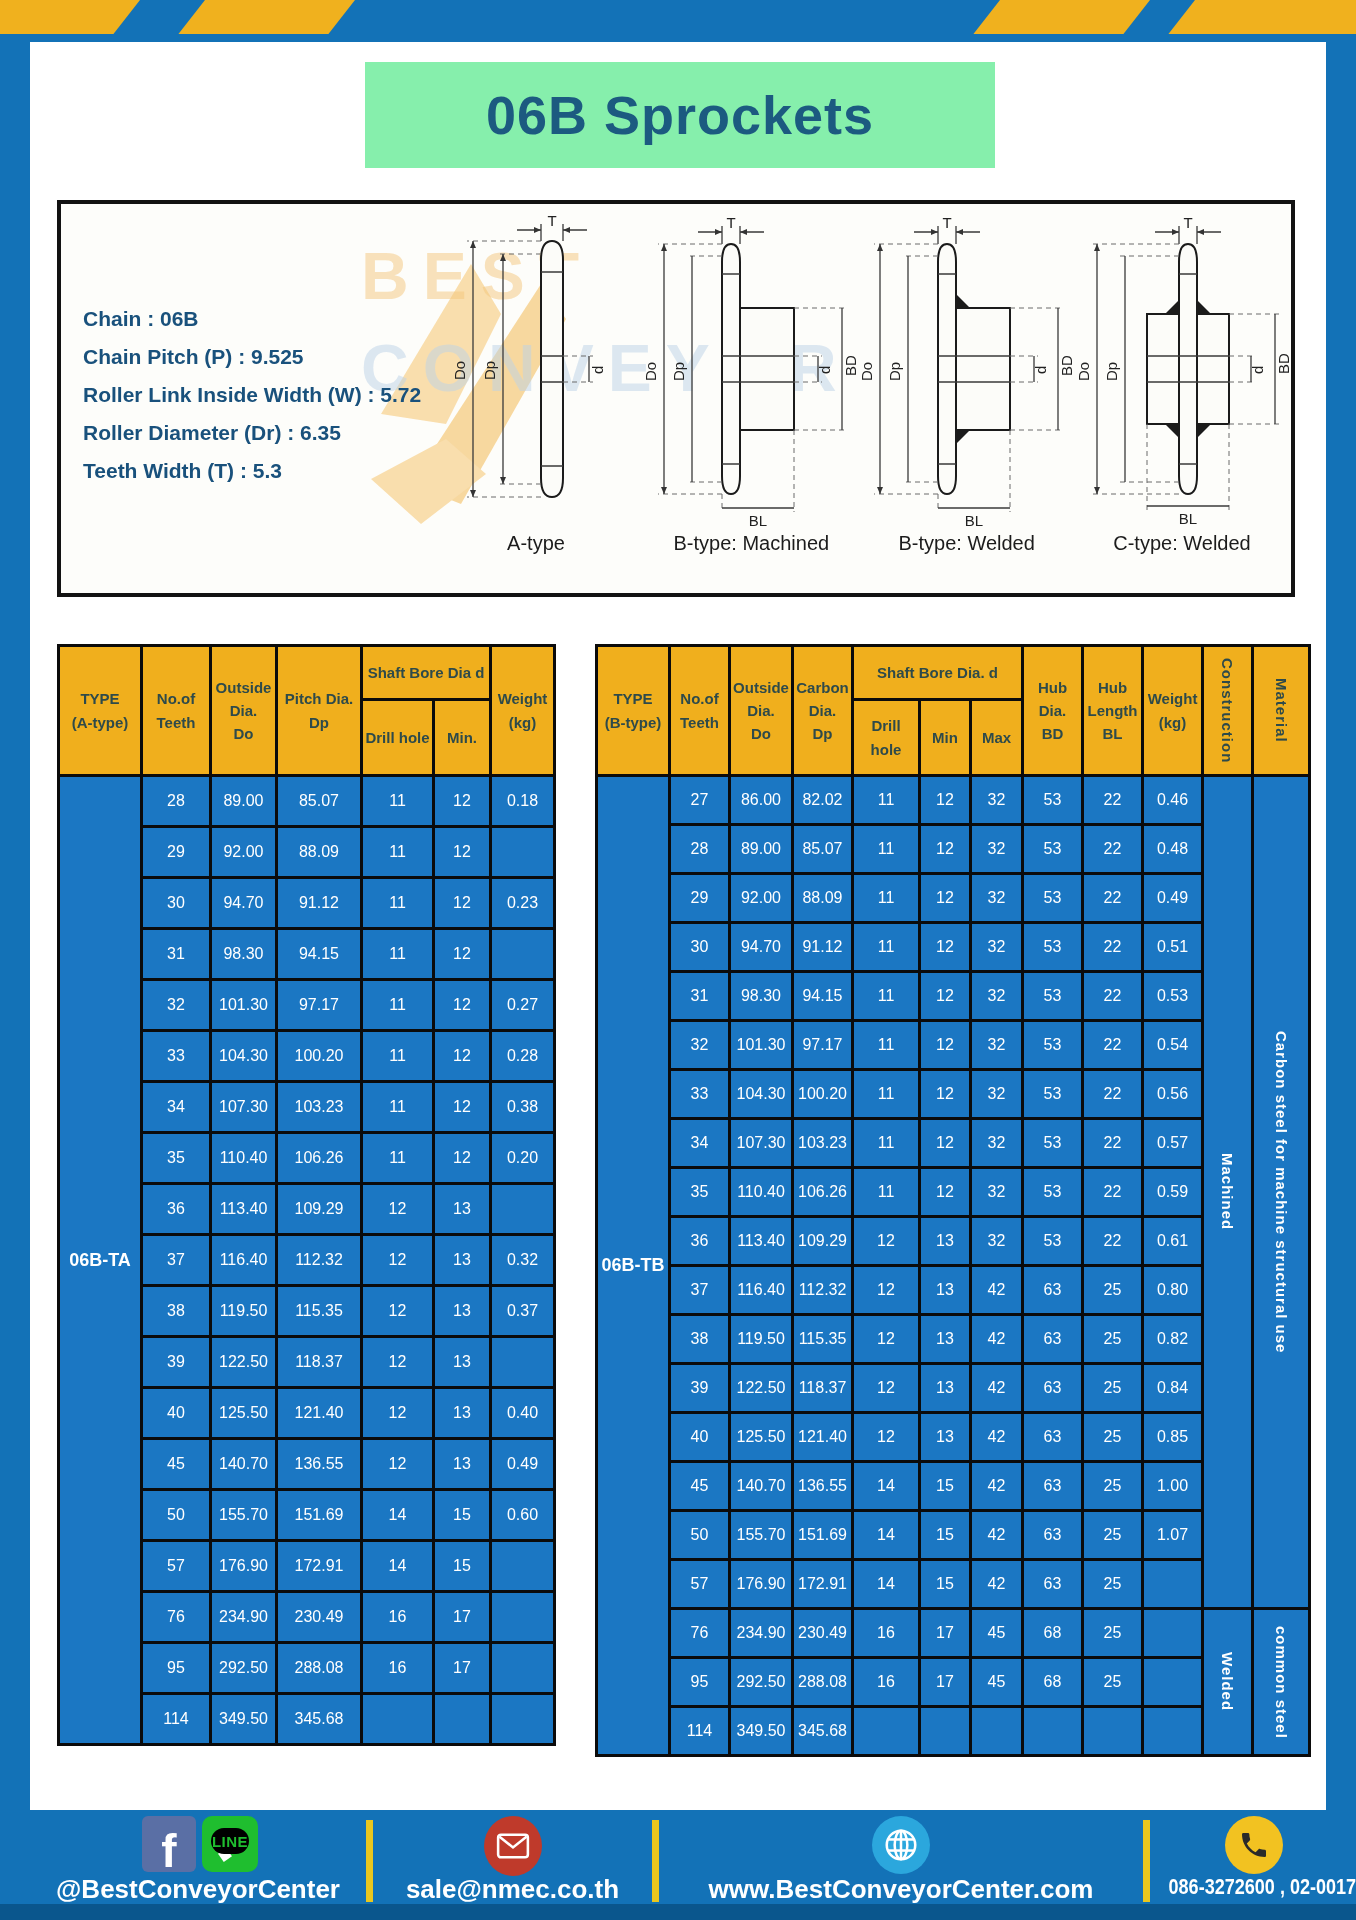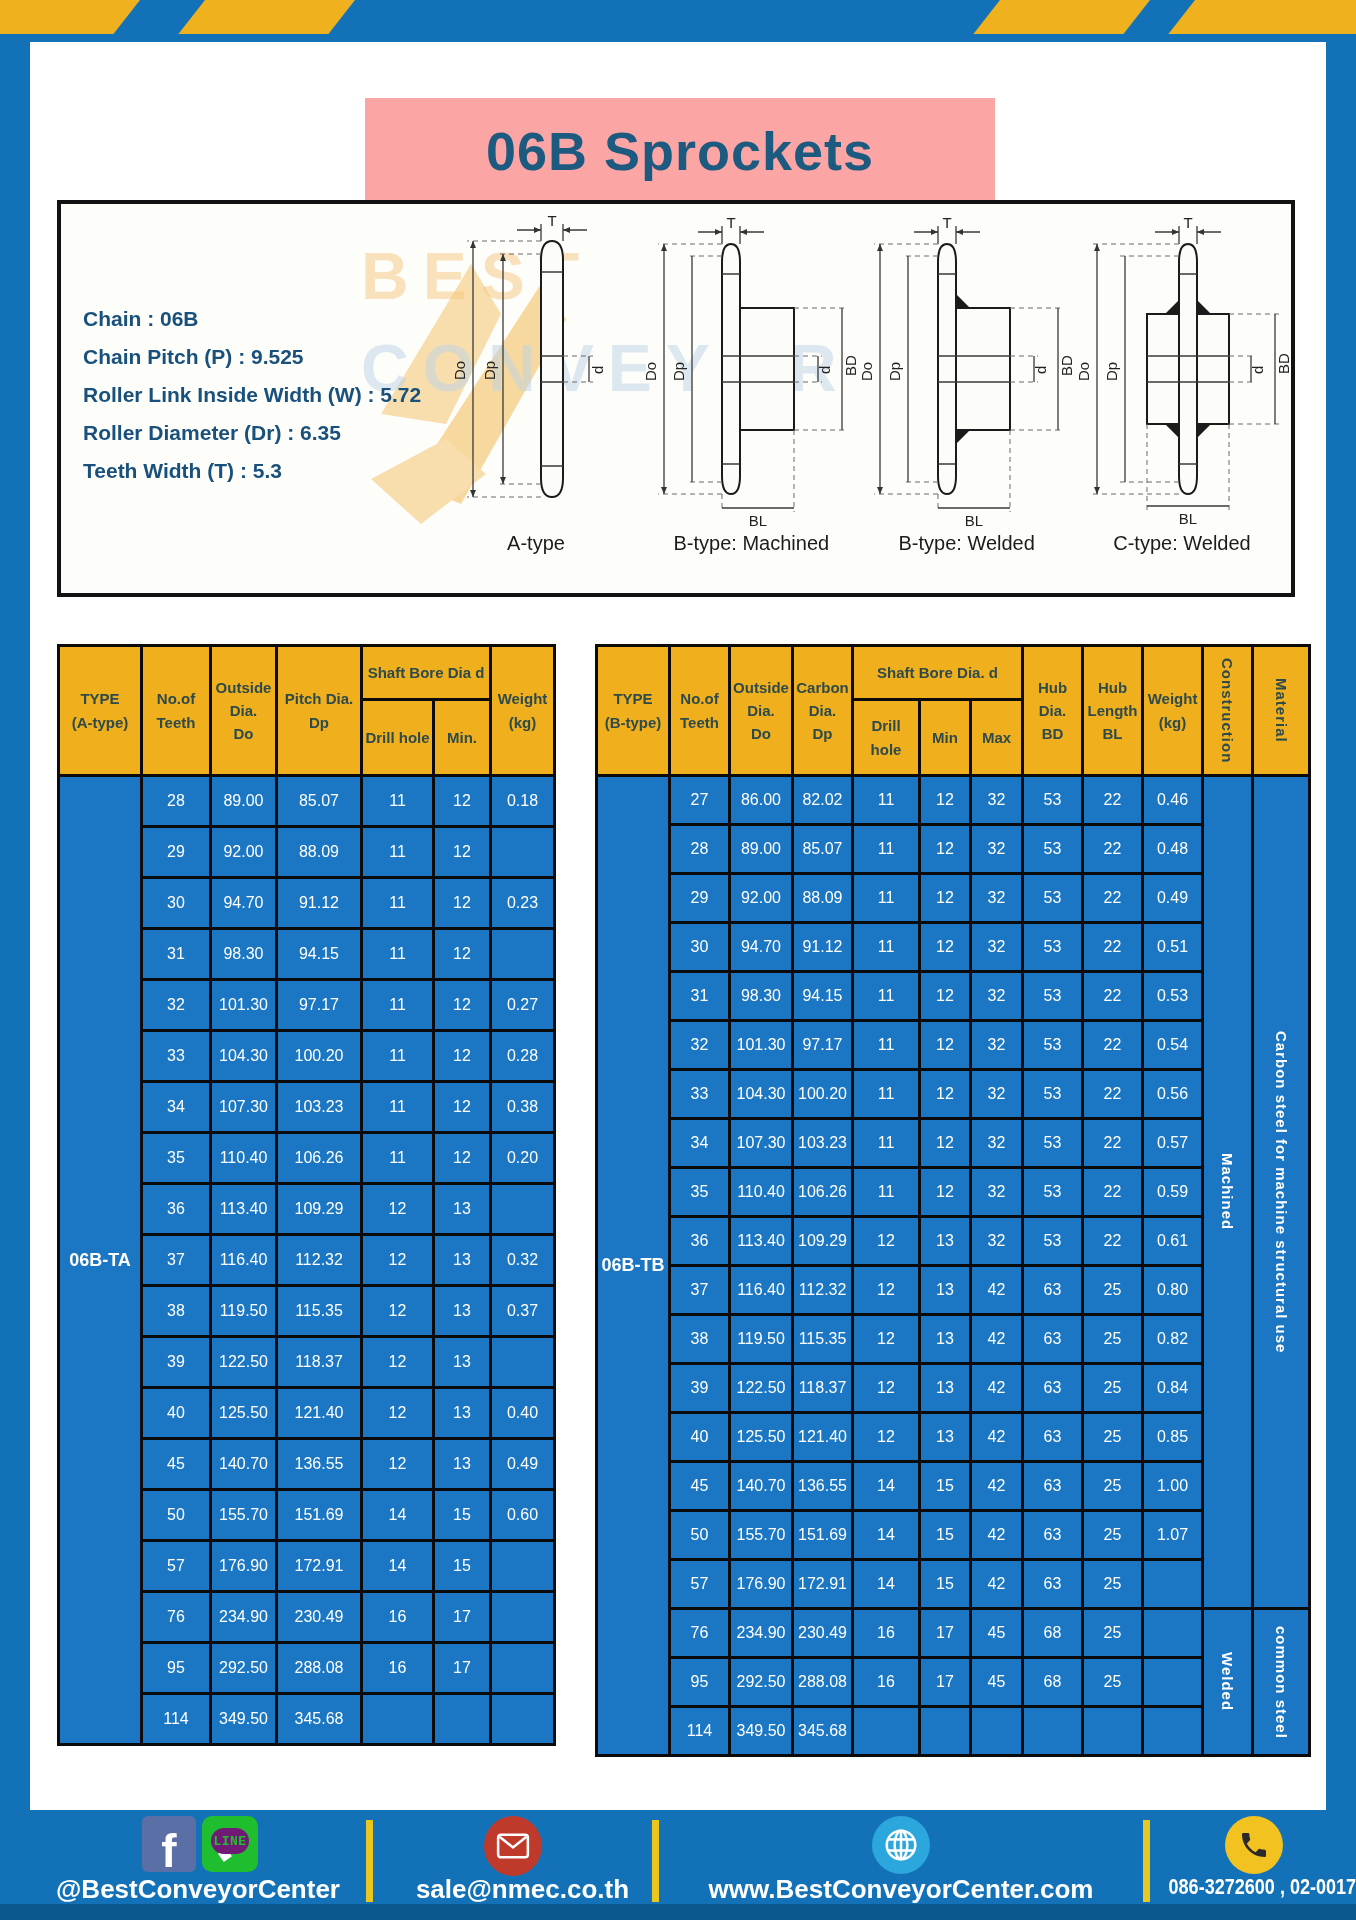--- a/index.html
+++ b/index.html
@@ -10,22 +10,22 @@
     font-family:"Liberation Sans", sans-serif;
   }
   .abs { position:absolute; }
   
   .page { left:30px; top:42px; width:1296px; height:1768px; background:#ffffff; }
   .top-band { left:0; top:0; width:1356px; height:42px; background:#1372b7; overflow:hidden; }
   .stripe { position:absolute; top:0; height:34px; background:#f0b11e; transform:skewX(-38deg); transform-origin:top left; }
   .bottom-strip { left:0; top:1904px; width:1356px; height:16px; background:#0a568d; }
 
   
-  .title-box { left:365px; top:62px; width:630px; height:106px; background:#fca5a5;
-    display:flex; align-items:center; justify-content:center;margin-top:36px; }
+  .title-box { left:365px; top:62px; width:630px; height:106px; background:#86efac;
+    display:flex; align-items:center; justify-content:center; }
   .title-box h1 { font-size:54px; font-weight:bold; color:#1c5a80; letter-spacing:1px; }
 
   
   .diagram-panel { left:57px; top:200px; width:1238px; height:397px; background:#fdfdfa;
     border:4px solid #121212; overflow:hidden; }
   .spec-block { position:absolute; left:22px; top:96px; width:390px; z-index:2; }
   .spec-line { font-size:21px; font-weight:bold; color:#19517c; line-height:38px; white-space:nowrap; }
   .watermark { position:absolute; left:300px; top:26px; z-index:0; opacity:.5; line-height:92px; }
   .watermark div { font-size:66px; font-weight:bold; letter-spacing:14px; font-family:"Liberation Sans",sans-serif; }
   .wm-swoosh { position:absolute; left:290px; top:20px; z-index:0; opacity:.55; }
@@ -56,23 +56,23 @@
   td.vtext { font-size:15px; font-weight:bold; }
 
   
   .fseg-text { position:absolute; top:1874px; height:36px; color:#ffffff; font-weight:bold;
     font-size:26px; text-align:center; white-space:nowrap; }
   .fbar { position:absolute; top:1820px; width:7px; height:82px; background:#e9c71f; }
   .ficons { position:absolute; top:1816px; display:flex; gap:6px; align-items:center; justify-content:center; }
   .icon-fb { width:54px; height:56px; background:#5a6fa5; border-radius:6px; color:#fff;
     font-size:46px; font-weight:bold; display:flex; align-items:flex-end; justify-content:center; line-height:0.9; }
   .icon-line { width:56px; height:56px; background:#1fbe2f; border-radius:10px; position:relative; }
-  .icon-line .bubble { position:absolute; left:9px; top:12px; width:38px; height:26px; background:#701a75;
+  .icon-line .bubble { position:absolute; left:9px; top:12px; width:38px; height:26px; background:#000000;
     border-radius:13px; display:flex; align-items:center; justify-content:center;
-    font-size:13px; font-weight:bold; color:#1fbe2f; letter-spacing:0.5px;font-family:Liberation Mono, monospace; }
+    font-size:15px; font-weight:bold; color:#1fbe2f; letter-spacing:0.5px; }
   .icon-line .tail { position:absolute; left:18px; top:34px; width:10px; height:10px; background:#fff;
     transform:rotate(55deg); }
   .icon-round { border-radius:50%; display:flex; align-items:center; justify-content:center; }
   .icon-mail { width:58px; height:60px; background:#bf3a2b; }
   .icon-globe { width:58px; height:58px; background:#2ba7dd; }
   .icon-phone { width:58px; height:58px; background:#f2c221; }
 </style>
 </head>
 <body>
 
@@ -708,21 +708,21 @@
 <div class="fbar" style="left:366px;"></div>
 
 <div class="ficons" style="left:375px;width:275px;">
   <div class="icon-round icon-mail">
     <svg width="34" height="30" viewBox="0 0 24 20">
         <rect x="1.5" y="2" width="21" height="16" rx="2" fill="none" stroke="#ffffff" stroke-width="1.8"></rect>
         <polyline points="2.5,3.5 12,11 21.5,3.5" fill="none" stroke="#ffffff" stroke-width="1.8"></polyline>
       </svg>
   </div>
 </div>
-<div class="fseg-text" style="left:385px;width:275px;">sale@nmec.co.th</div>
+<div class="fseg-text" style="left:375px;width:275px;">sale@nmec.co.th</div>
 <div class="fbar" style="left:652px;"></div>
 
 <div class="ficons" style="left:660px;width:482px;">
   <div class="icon-round icon-globe">
     <svg width="38" height="38" viewBox="0 0 24 24" fill="none" stroke="#ffffff" stroke-width="1.6">
       <circle cx="12" cy="12" r="9"></circle>
         <ellipse cx="12" cy="12" rx="4" ry="9"></ellipse>
       <line x1="3.5" y1="8.5" x2="20.5" y2="8.5"></line>
         <line x1="3.5" y1="15.5" x2="20.5" y2="15.5"></line>
         <line x1="12" y1="3" x2="12" y2="21"></line>

